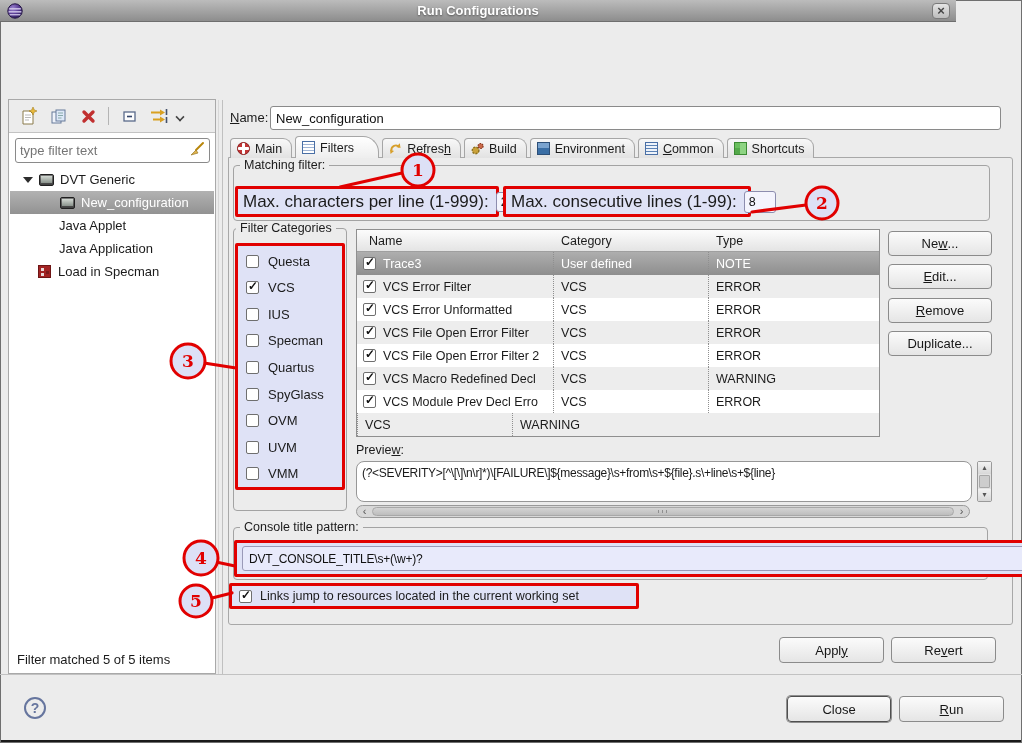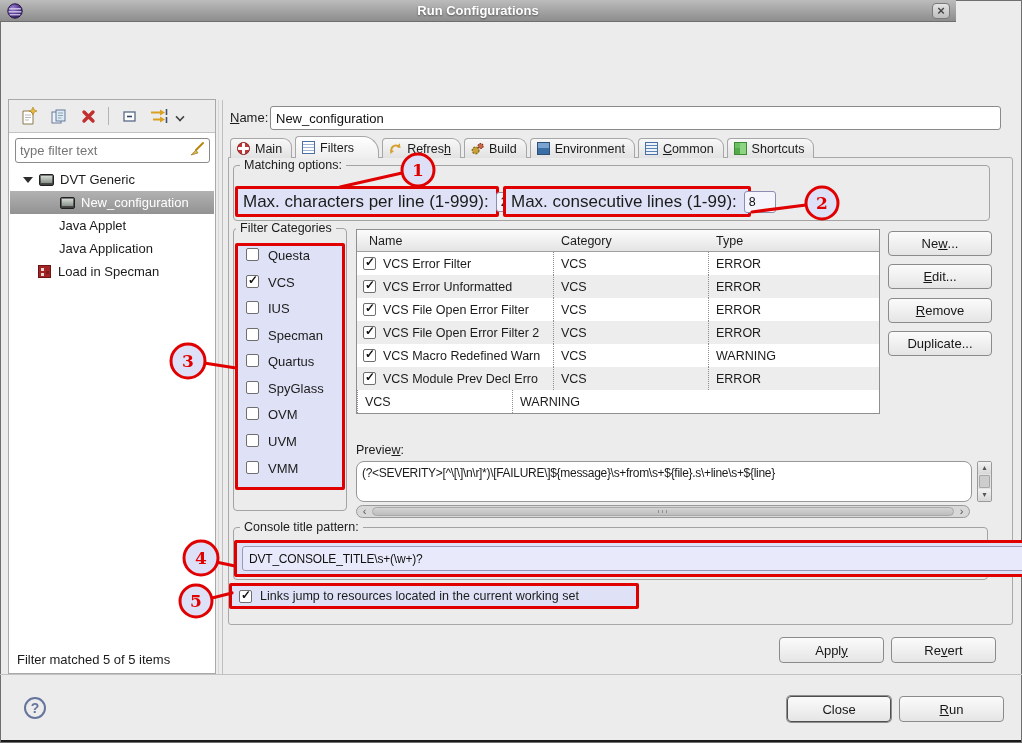--- a/index.html
+++ b/index.html
@@ -81,21 +81,21 @@
   .group-label{position:absolute;top:-8px;left:6px;background:#ececec;padding:0 4px;font-size:12.5px;white-space:nowrap}
   .ann-box{border:3px solid #e10000;background:#dfe2f6;border-radius:2px;display:flex;align-items:center}
   .opt-label{font-size:17px;white-space:nowrap}
   input.inp{border:1px solid #8d8daf;border-radius:3px;background:#f4f4fd;
             font:12.5px "Liberation Sans",sans-serif;padding:1px 4px;color:#111}
 
   
   .cb{width:13px;height:13px;background:#fff;border:1px solid #6f6f6f;border-radius:2px;
       position:relative;flex:none}
   .cb.checked::after{content:"✓";position:absolute;left:1px;top:-3px;font-size:12px;font-weight:bold;color:#101010}
-  .cat-row{display:flex;gap:9px;height:27px;padding-left:8px;font-size:13px}
+  .cat-row{display:flex;align-items:center;gap:9px;height:27px;padding-left:8px;font-size:13px}
 
   
   .tbl{left:356px;top:229px;width:524px;background:#fff;border:1px solid #8f8f8f;font-size:12.5px}
   .t-head{display:flex;height:22px;background:linear-gradient(#fcfcfc,#e4e4e4);
           border-bottom:1px solid #9f9f9f;align-items:center}
   .t-row{display:flex;height:23px;align-items:stretch}
   .rows .t-row:nth-child(even){background:#ededed}
   .t-row.selected{background:linear-gradient(#aeaeae,#8e8e8e);color:#fff}
   .cell{display:flex;align-items:center;overflow:hidden;white-space:nowrap}
   .c-name{width:196px;gap:7px;padding-left:6px}
@@ -288,21 +288,21 @@
     </div>
     <div class="tab">
       <span class="ti ti-short"></span>
       <span>Shortcuts</span>
     </div>
   </div>
 
   <div class="abs content-panel"></div>
 
   <div class="abs group" style="left:233px;top:165px;width:757px;height:56px">
-    <span class="group-label">Matching options:</span>
+    <span class="group-label">Matching filter:</span>
   </div>
   <div class="abs ann-box" style="left:235px;top:186px;width:264px;height:31px;gap:7px;padding:0 5px">
     <span class="opt-label">Max. characters per line (1-999):</span>
     <input class="inp" style="width: 42px; height: 20px;" value="256">
   </div>
   <div class="abs ann-box" style="left:503px;top:186px;width:248px;height:31px;gap:7px;padding:0 5px">
     <span class="opt-label">Max. consecutive lines (1-99):</span>
     <input class="inp" style="width: 32px; height: 22px;" value="8">
   </div>
 
@@ -348,20 +348,28 @@
     </div>
   </div>
 
   <div class="abs tbl">
     <div class="t-head">
       <span class="h-name">Name</span>
       <span class="h-cat">Category</span>
       <span class="h-type">Type</span>
     </div>
     <div class="rows">
+      <div class="t-row selected">
+        <span class="cell c-name">
+            <span class="cb checked"></span>
+            <span>Trace3</span>
+          </span>
+        <span class="cell c-cat">User defined</span>
+        <span class="cell c-type">NOTE</span>
+      </div>
       <div class="t-row">
         <span class="cell c-name">
             <span class="cb checked"></span>
             <span>VCS Error Filter</span>
           </span>
         <span class="cell c-cat">VCS</span>
         <span class="cell c-type">ERROR</span>
       </div>
       <div class="t-row">
         <span class="cell c-name">
@@ -383,21 +391,21 @@
         <span class="cell c-name">
             <span class="cb checked"></span>
             <span>VCS File Open Error Filter 2</span>
           </span>
         <span class="cell c-cat">VCS</span>
         <span class="cell c-type">ERROR</span>
       </div>
       <div class="t-row">
         <span class="cell c-name">
             <span class="cb checked"></span>
-            <span>VCS Macro Redefined Warn</span>
+            <span>VCS Macro Redefined Decl</span>
           </span>
         <span class="cell c-cat">VCS</span>
         <span class="cell c-type">WARNING</span>
       </div>
       <div class="t-row">
         <span class="cell c-name">
             <span class="cb checked"></span>
             <span>VCS Module Prev Decl Erro</span>
           </span>
         <span class="cell c-cat">VCS</span>

